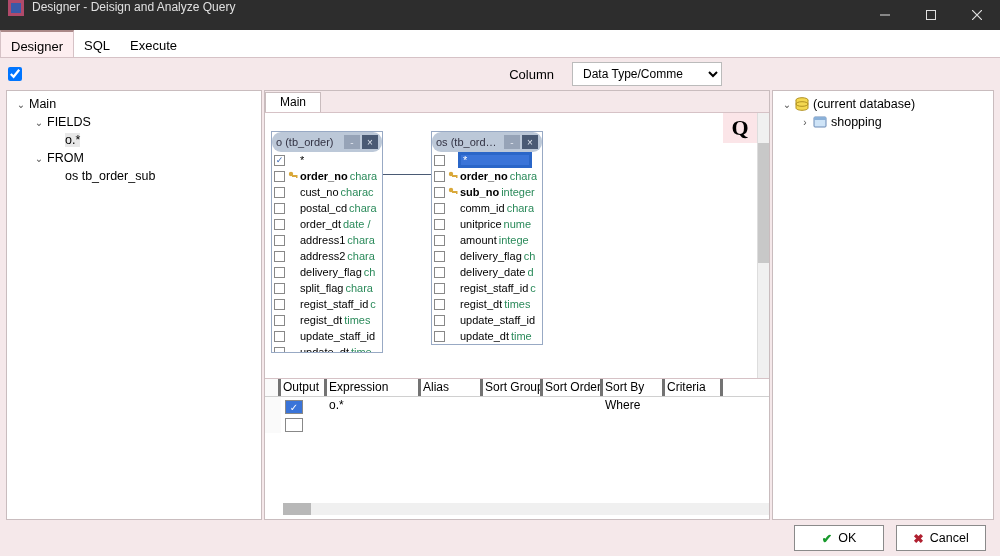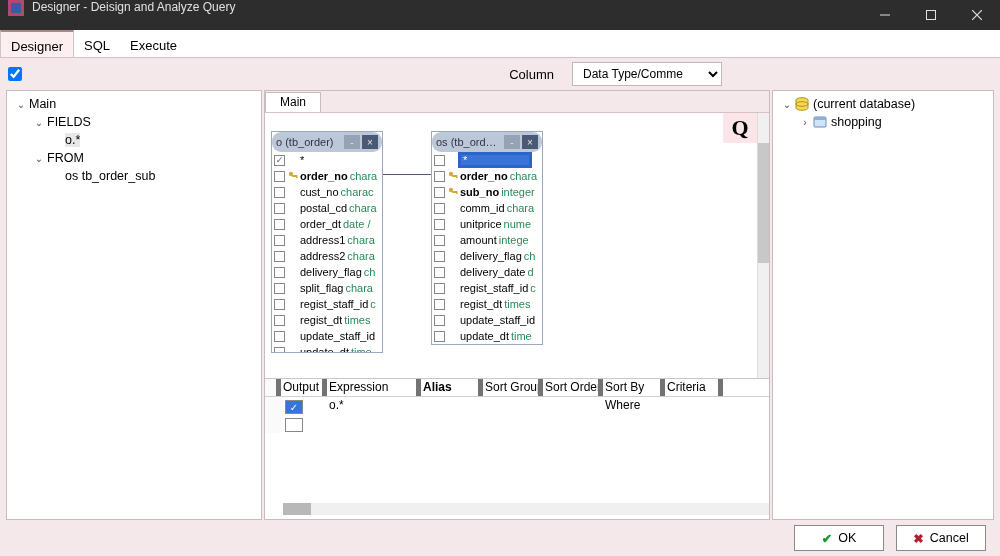--- a/index.html
+++ b/index.html
@@ -63,29 +63,29 @@
 
 .pkkey { width: 10px; height: 10px; }
 .pkkey svg { display: block; }
 
 
 .joinline { position: absolute; height: 1px; background: #4a5a74; }
 
 
 .bgrid { height: 140px; background: #fff; display: flex; flex-direction: column; font-size: 12px; position: relative; }
 .bgrid-head { display: flex; height: 18px; background: #fff; border-bottom: 1px solid #d0d0d0; }
-.bgrid-head .gh { padding: 1px 2px; border-right: 5px solid #737373; white-space: nowrap; overflow: hidden; }
+.bgrid-head .gh { padding: 1px 2px; border-right: 3px solid #737373; white-space: nowrap; overflow: hidden; }
 .bgrid-row { display: flex; height: 18px; }
 .bgrid-row .gc { border-right: 1px solid transparent; padding: 1px 2px; }
 .bgrid-row .gcb { width: 18px; height: 14px; border: 1px solid #888; margin: 2px; display: inline-flex; align-items: center; justify-content: center; font-size: 10px; color: #fff; background: #3a74d8; }
 .bgrid-row .gcb.empty { background: #fff; color: #333; }
 .col-rowhead { width: 16px; border-right: 1px solid #d0d0d0; background: #fafafa; }
 .col-output { width: 46px; }
 .col-expr   { width: 94px; }
-.col-alias  { width: 62px; font-weight: bold; }
+.col-alias  { width: 62px; }
 .col-sortt  { width: 60px; }
 .col-sorto  { width: 60px; }
 .col-group  { width: 62px; }
 .col-crit   { width: 58px; }
 .bgrid-foot { position: absolute; bottom: 4px; left: 18px; right: 0; height: 12px; background: #f0f0f0; }
 .bgrid-foot .ft { position: absolute; left: 0; height: 100%; width: 28px; background: #b8b8b8; }
 
 
 .right-tree { width: 222px; background: #fff; border: 1px solid #c9bcbe; font-size: 12.5px; padding: 4px 4px; overflow: hidden; }
 .right-tree .tree-row { height: 18px; }

